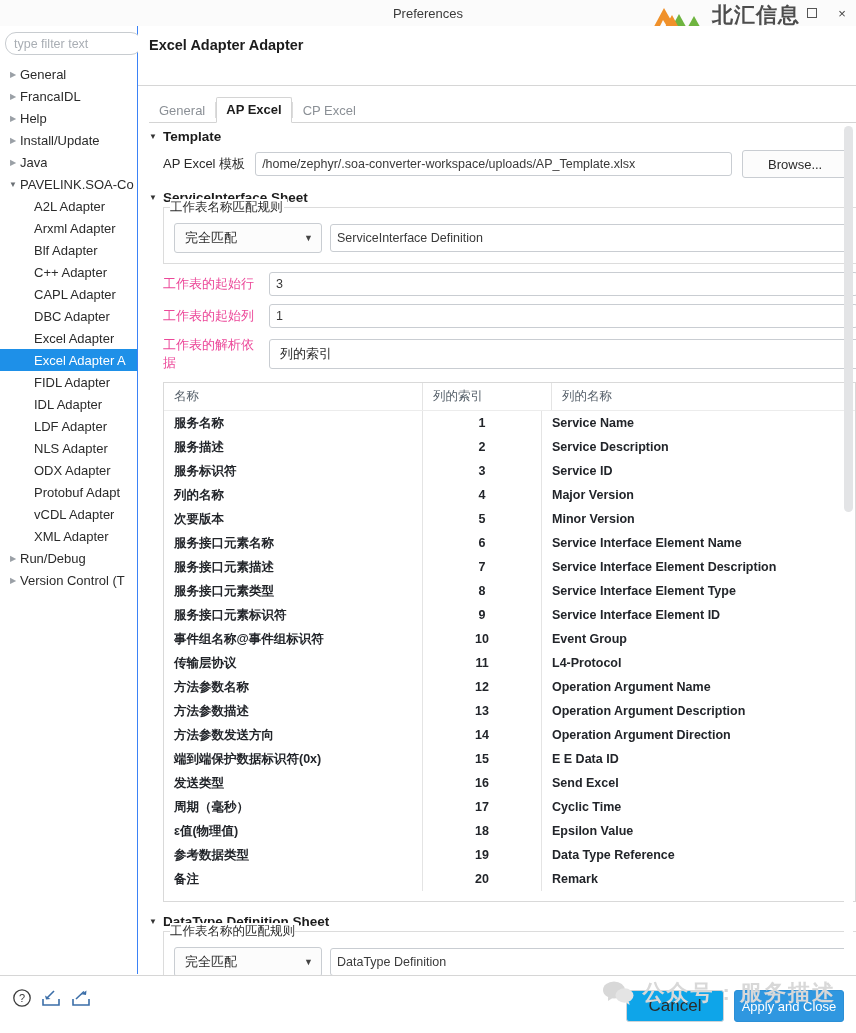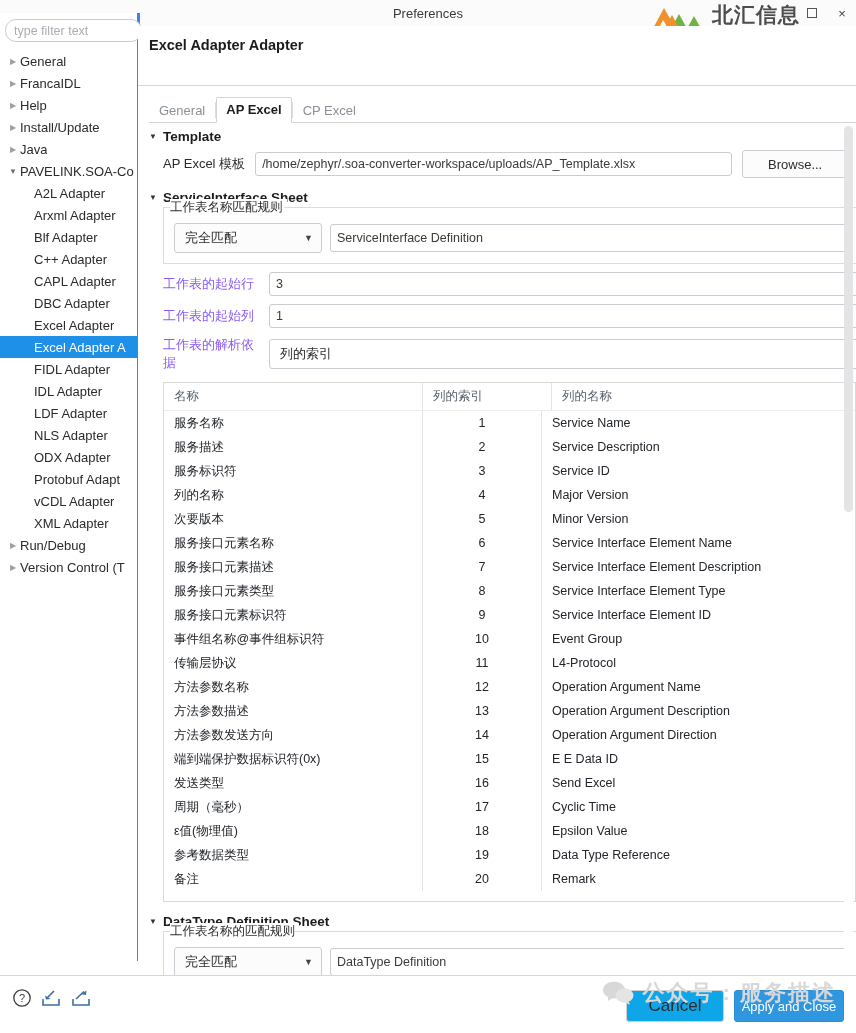--- a/index.html
+++ b/index.html
@@ -39,21 +39,21 @@
     position: absolute; right: 60px; top: 32px;
     display: flex; align-items: center; gap: 10px;
   }
   .nav-row .arw { font-size: 15px; }
   .nav-row .caret { font-size: 9px; color: #555; }
   .dots-v { position:absolute; right: 18px; top: 30px; display:flex; flex-direction:column; gap:2px; }
   .dots-v i { width:4px; height:4px; border:1px solid #666; border-radius:50%; display:block;}
 
   
   .left {
-    position: absolute; left: 0; top: 13px; width: 137px; height: 948px;
+    position: absolute; left: 0; top: 26px; width: 137px; height: 948px;
     background: #fff;
     border-right: 3px solid #3b82f6;
   }
   .filter-wrap { padding: 6px 5px 4px 5px; }
   .filter-box {
     width: 119px; height: 21px; border: 1px solid #c8ccd0; border-radius: 11px;
     background: #fff; padding: 0 8px; font-size: 12.5px; color: #a9aeb4;
     display: flex; align-items: center;
   }
   .tree { padding-top: 4px; }
@@ -126,39 +126,39 @@
 
   .combo {
     height: 28px; border: 1px solid #c9cdd2; border-radius: 3px; background:#fcfcfc;
     display:flex; align-items:center; justify-content: space-between; padding: 0 8px 0 10px;
     font-size: 13px; color: #2b2b2b;
   }
   .combo .cv { }
   .combo .carr { font-size: 9px; color:#444; margin-left: 12px;}
 
   .field-row { display:flex; align-items:center; gap: 10px; margin: 8px 0 0 14px; }
-  .field-label { font-size: 13px; color:#8b5cf6; width: 96px; flex: 0 0 96px;}
+  .field-label { font-size: 13px; color:#ec4899; width: 96px; flex: 0 0 96px;}
   .field-input {
     height: 22px; border: 1px solid #c9cdd2; border-radius: 3px; background:#fff;
     font-size: 12.5px; color:#3a3a3a; display:flex; align-items:center; padding: 0 6px;
   }
   .wide-combo {
     height: 28px; border: 1px solid #c9cdd2; border-radius: 3px; background:#fff;
     display:flex; align-items:center; justify-content: space-between; padding: 0 10px;
     font-size: 13px; color:#2b2b2b;
   }
 
   
   .tbl { margin: 10px 0 0 14px; width: 691px; border: 1px solid #d9d9d9; background:#fff; }
   .tbl-head { display:flex; height: 27px; align-items:center; border-bottom: 1px solid #ececec; }
   .th { font-size: 12.5px; color:#56606a; padding-left: 10px; }
   .th.c0 { width: 248px; flex:0 0 248px; border-right: 1px solid #e4e4e4; height:27px; display:flex; align-items:center;}
   .th.c1 { width: 118px; flex:0 0 118px; border-right: 1px solid #e4e4e4; height:27px; display:flex; align-items:center;}
   .th.c2 { flex:1 1 auto; height:27px; display:flex; align-items:center;}
-  .tr { display:flex; height: 24px; align-items:flex-end; }
+  .tr { display:flex; height: 24px; align-items:flex-end;font-weight:bold; }
   .td { font-size: 12.5px; color:#22252a; height:24px; display:flex; align-items:center;}
   .td.c0 { width: 248px; flex:0 0 248px; border-right: 1px solid #e4e4e4; padding-left: 10px;}
   .td.c1 { width: 118px; flex:0 0 118px; border-right: 1px solid #e4e4e4; justify-content:center;}
   .td.c2 { flex:1 1 auto; padding-left: 10px;}
   .tbl-foot { height: 10px; }
 
   
   .vscroll {
     position:absolute; right: 3px; top: 100px; width: 9px; height: 860px;
     background: #fff;

